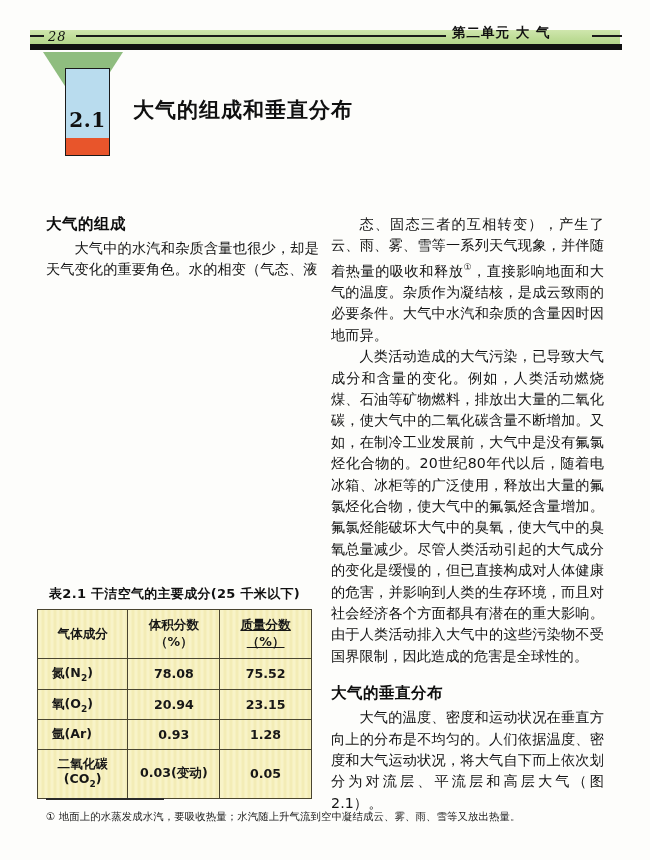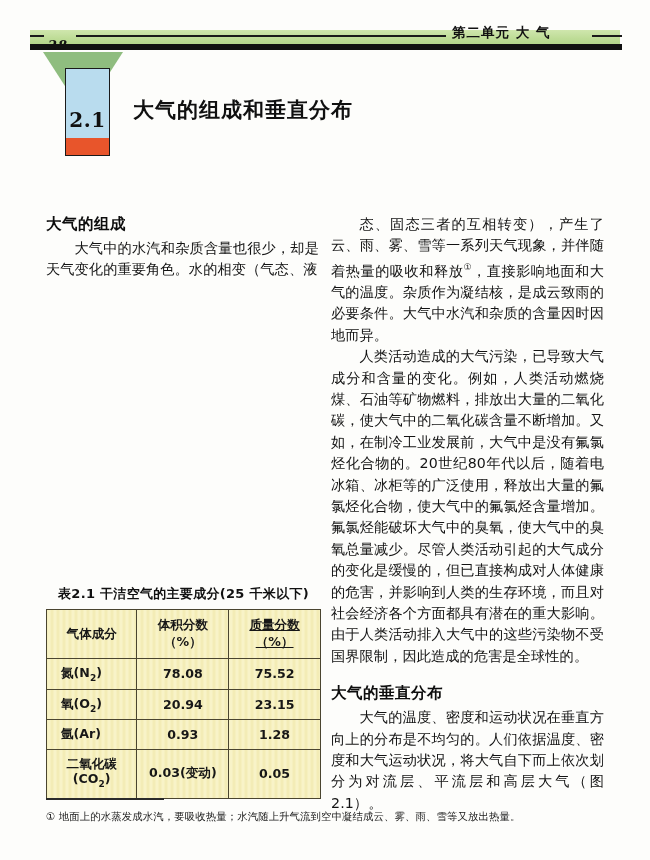--- a/index.html
+++ b/index.html
@@ -67,24 +67,24 @@
     position: absolute;
     left: 592px;
     top: 13px;
     width: 30px;
     height: 2px;
     background: #1a1a1a;
   }
   .page-number {
     position: absolute;
     left: 48px;
-    top: 16px;
+    top: 7px;
     font-family: "DejaVu Serif", "Liberation Serif", serif;
     font-style: italic;
-    font-weight: bold;
+    font-weight: normal;
     font-size: 13px;
     letter-spacing: 1px;
     color: #111;
   }
   .header-title {
     position: absolute;
     left: 452px;
     top: 2px;
     font-family: "DejaVu Sans", "Liberation Sans", sans-serif;
     font-size: 13.5px;
@@ -198,21 +198,21 @@
   }
   p.body + p.body { margin-top: 0; }
   sup.fn {
     font-size: 9px;
     vertical-align: super;
   }
 
   
   .table-wrap {
     position: absolute;
-    left: 46px;
+    left: 37px;
     top: 585px;
     width: 275px;
   }
   .table-caption {
     font-size: 13px;
     font-weight: bold;
     text-align: center;
     margin-bottom: 6px;
     letter-spacing: 0.3px;
     color: #111;

